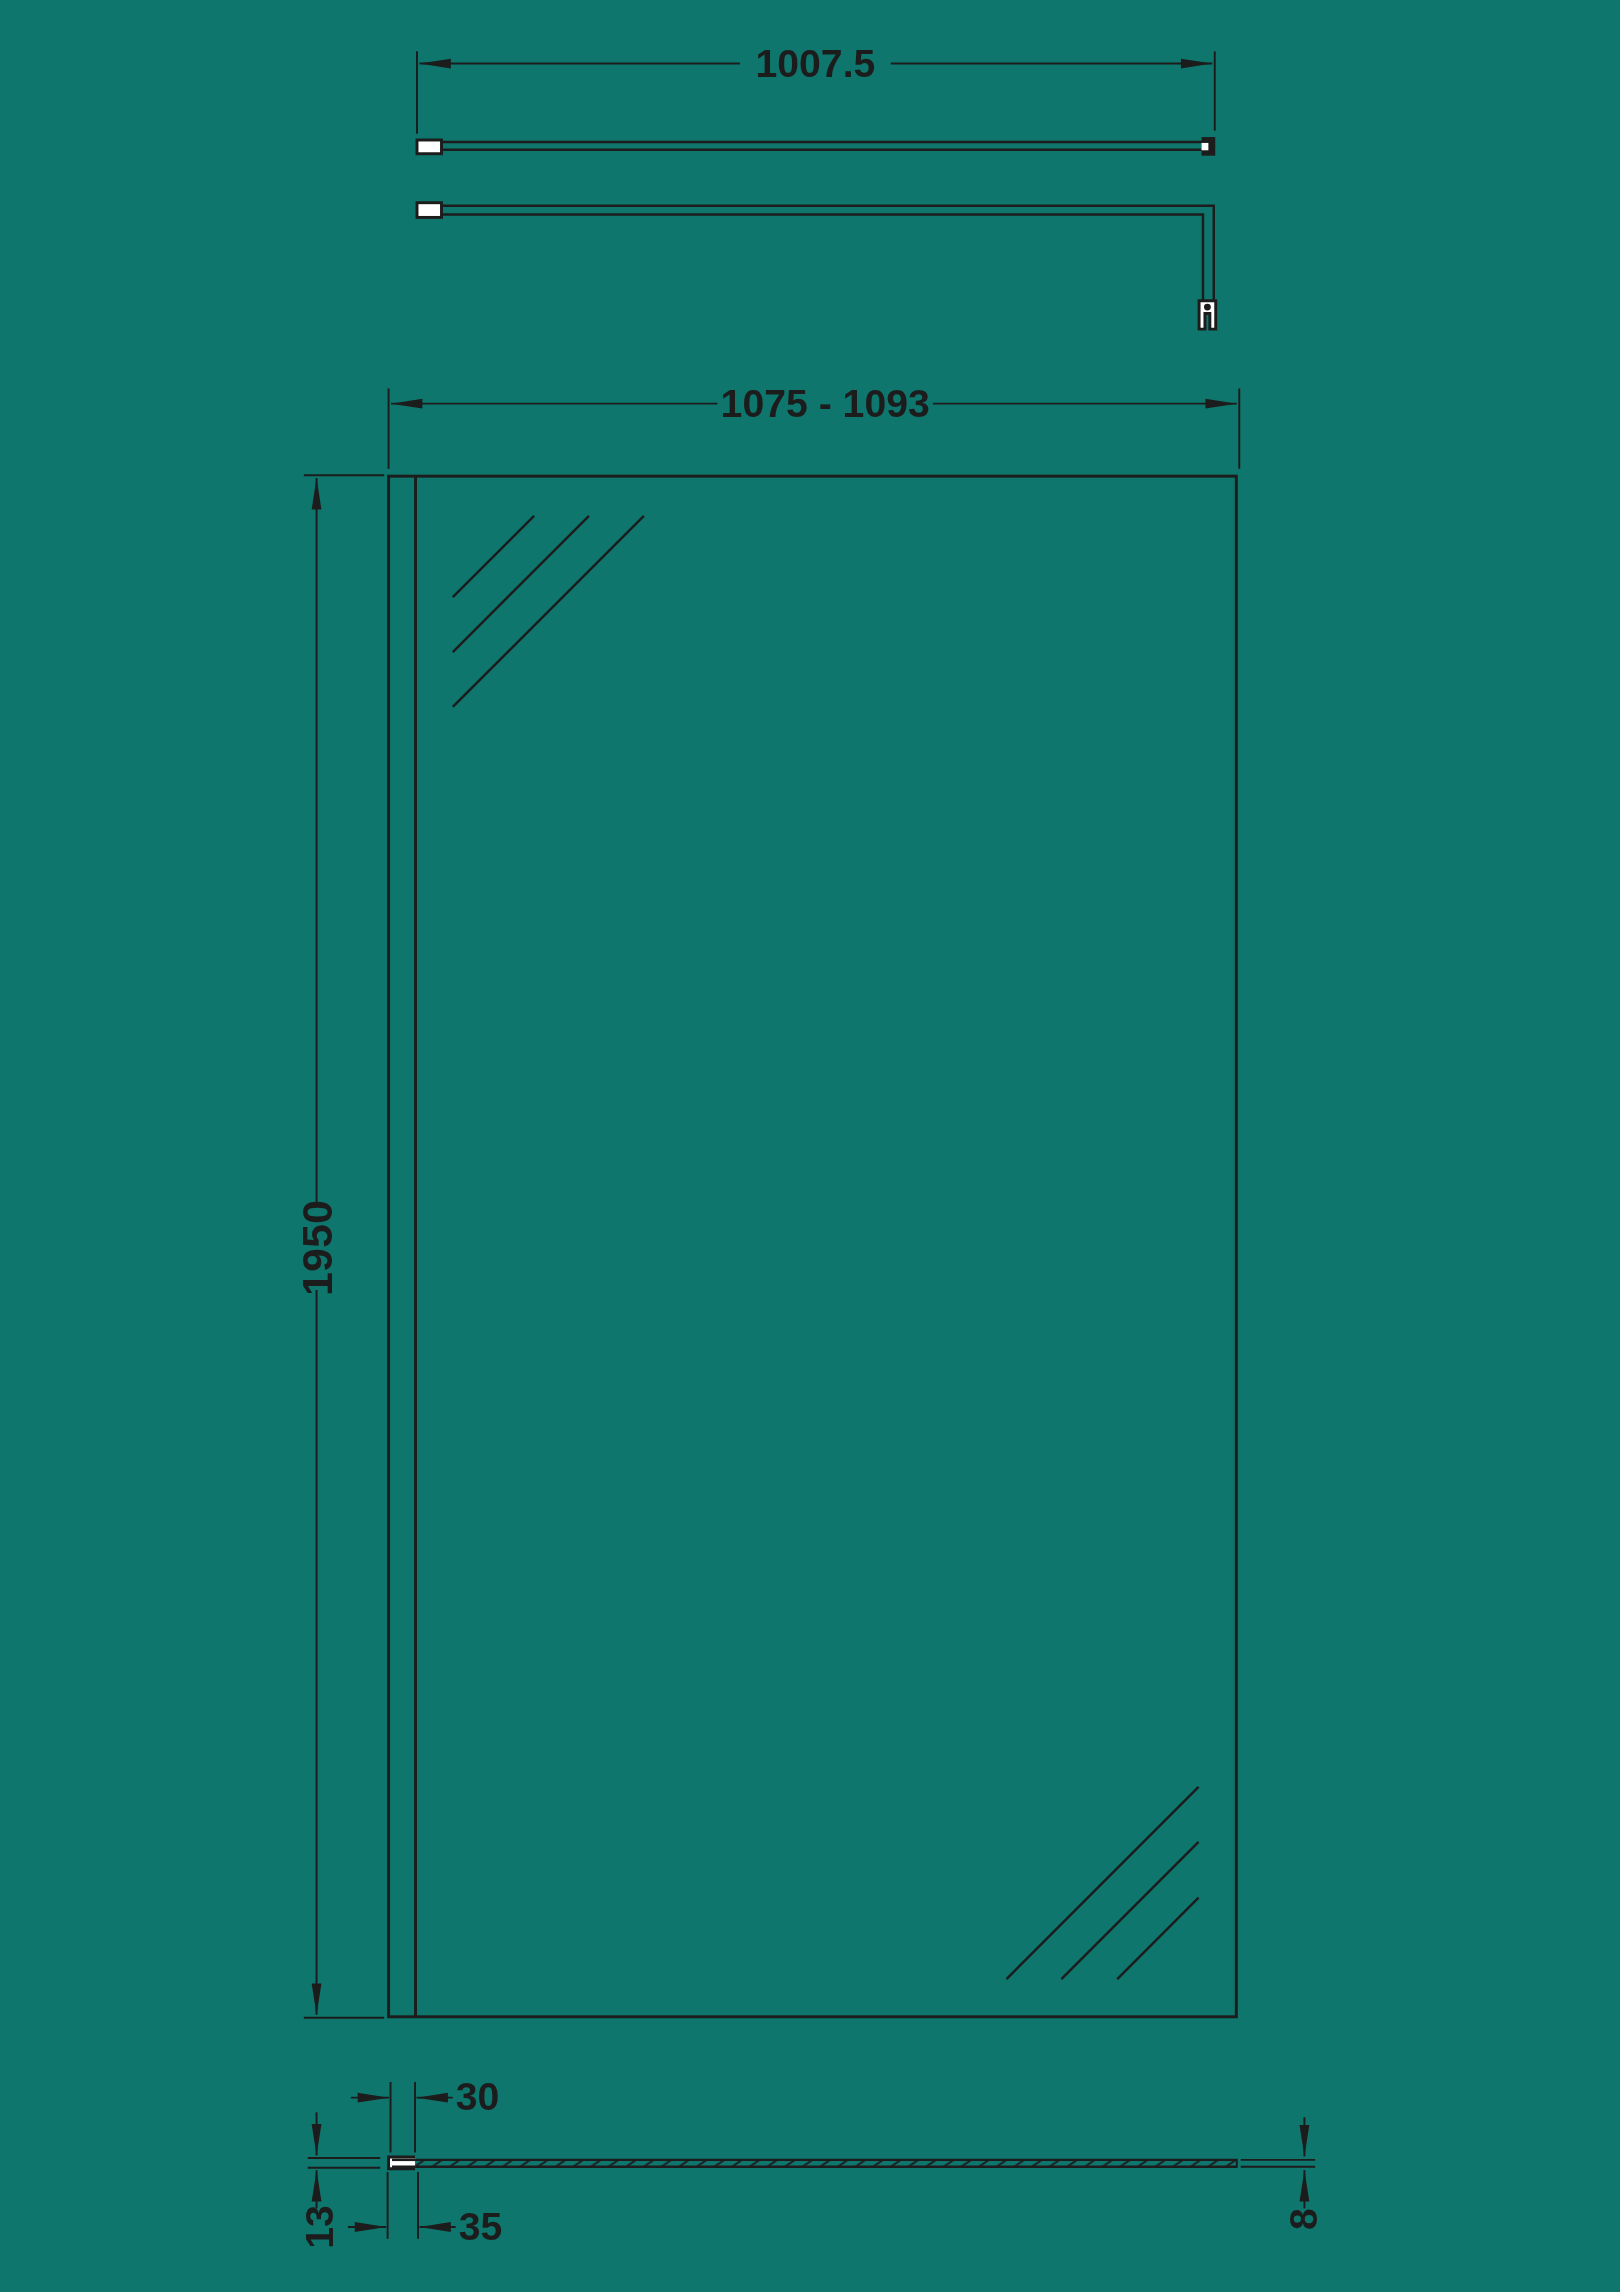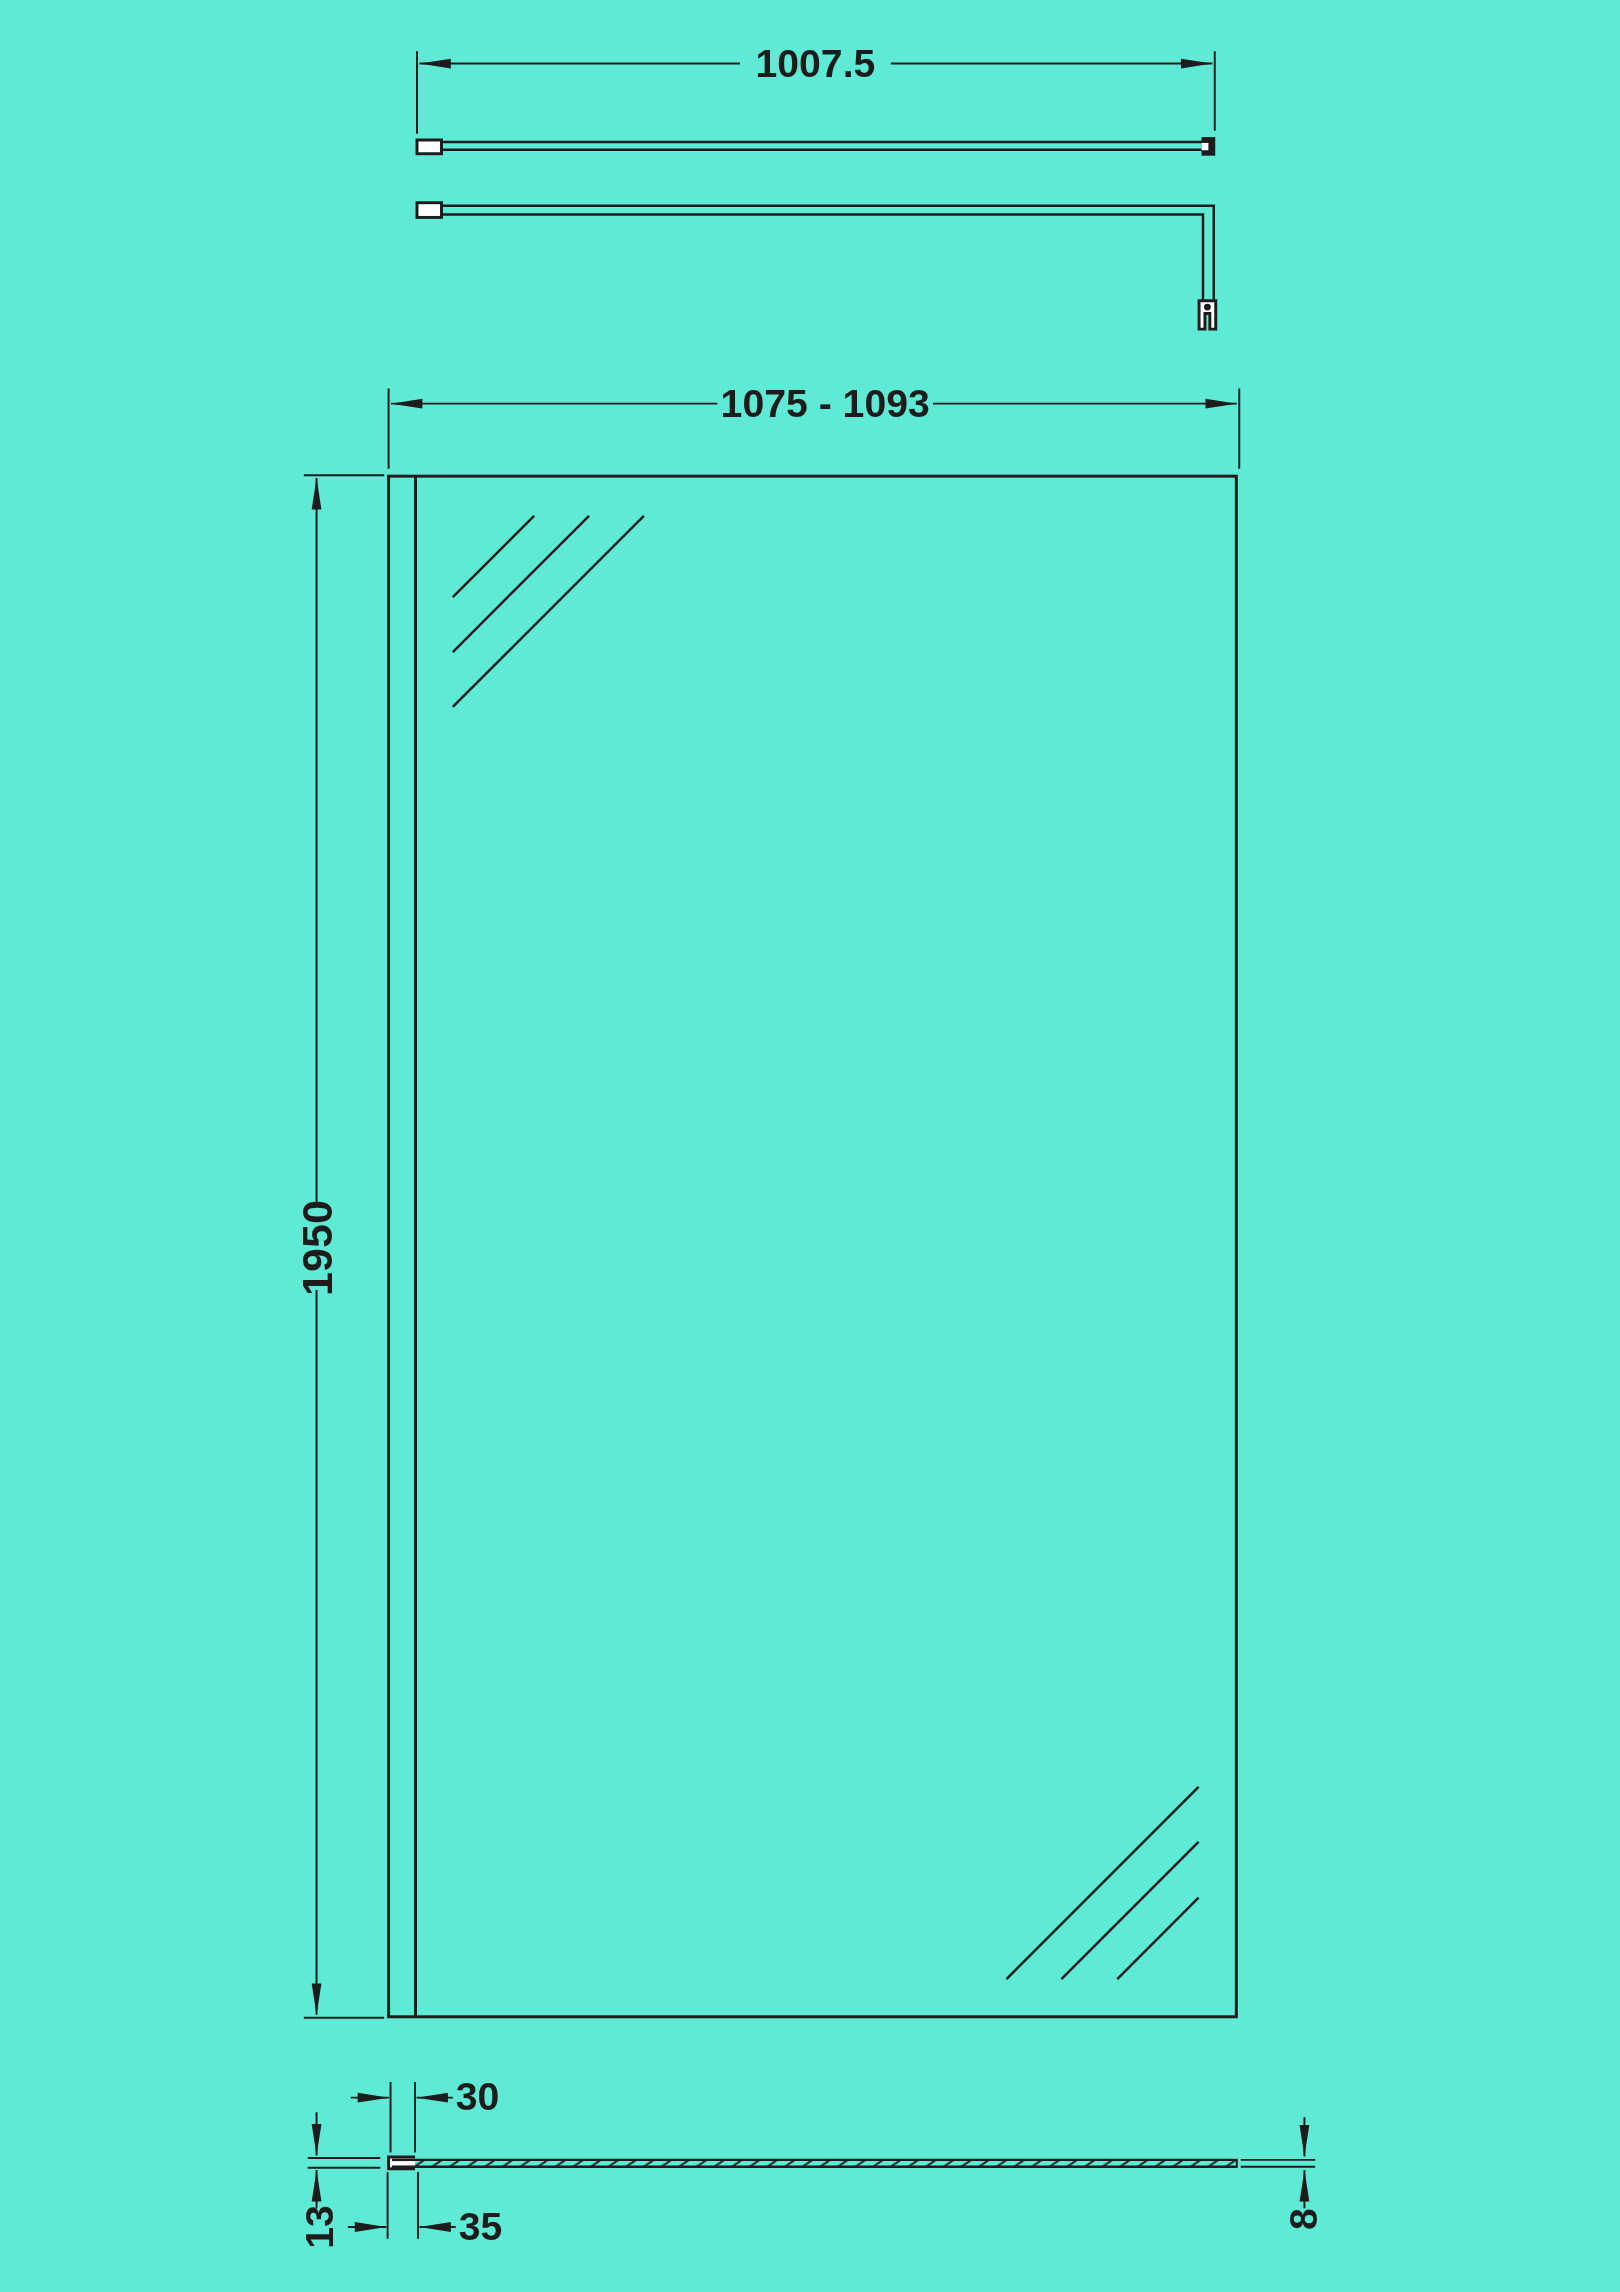--- a/index.html
+++ b/index.html
@@ -1,16 +1,16 @@
 <!DOCTYPE html>
 <html><head>
 <meta charset="utf-8">
 <style>
   html,body{margin:0;padding:0;background:#fff;}
-  .drawing-wrap{position:relative;width:1620px;height:2293px;background:#5eead4;overflow:hidden;}
+  .drawing-wrap{position:relative;width:1620px;height:2293px;background:#0f766e;overflow:hidden;}
   svg{position:absolute;left:0;top:0;}
   .ln{stroke:#1c1c1c;fill:none;}
   .w2{stroke-width:2px;}
   .w25{stroke-width:2.5px;}
   .w3{stroke-width:3px;}
   .solid{fill:#1c1c1c;stroke:none;}
   .whitebox{fill:#ffffff;stroke:#1c1c1c;}
   .dim-label{font-family:"Liberation Sans","DejaVu Sans",sans-serif;font-weight:700;font-size:40px;fill:#1c1c1c;}
   .dim-label--lg{font-size:44px;}
 </style>

